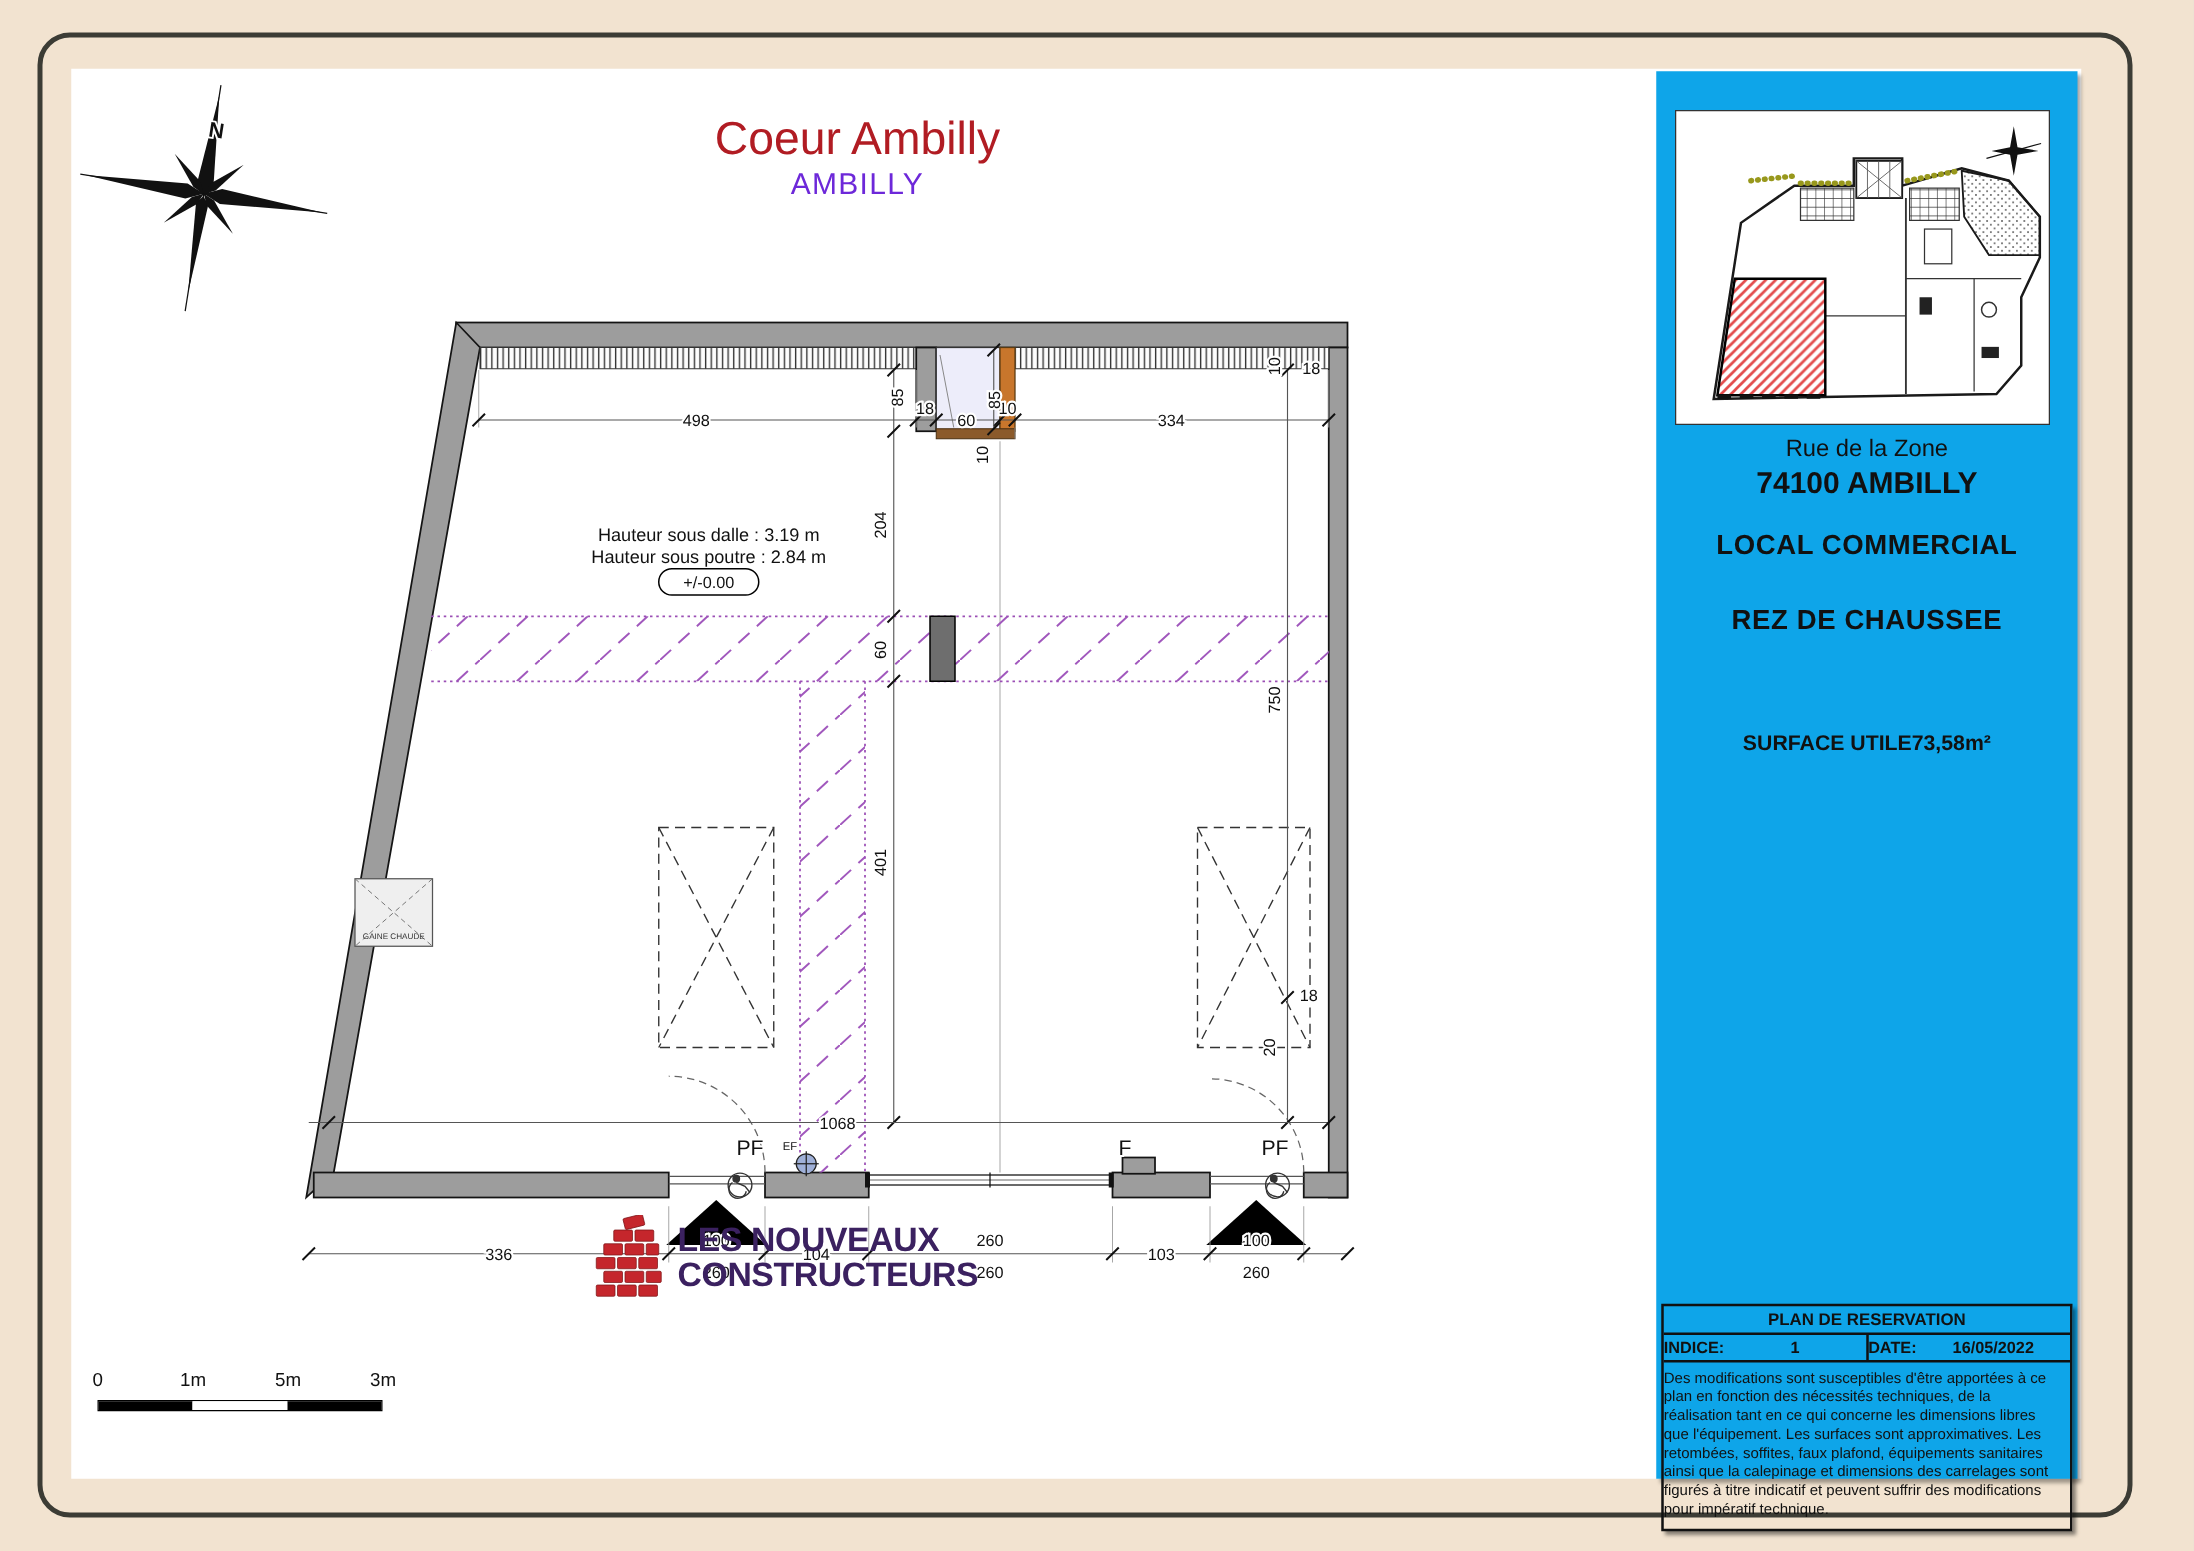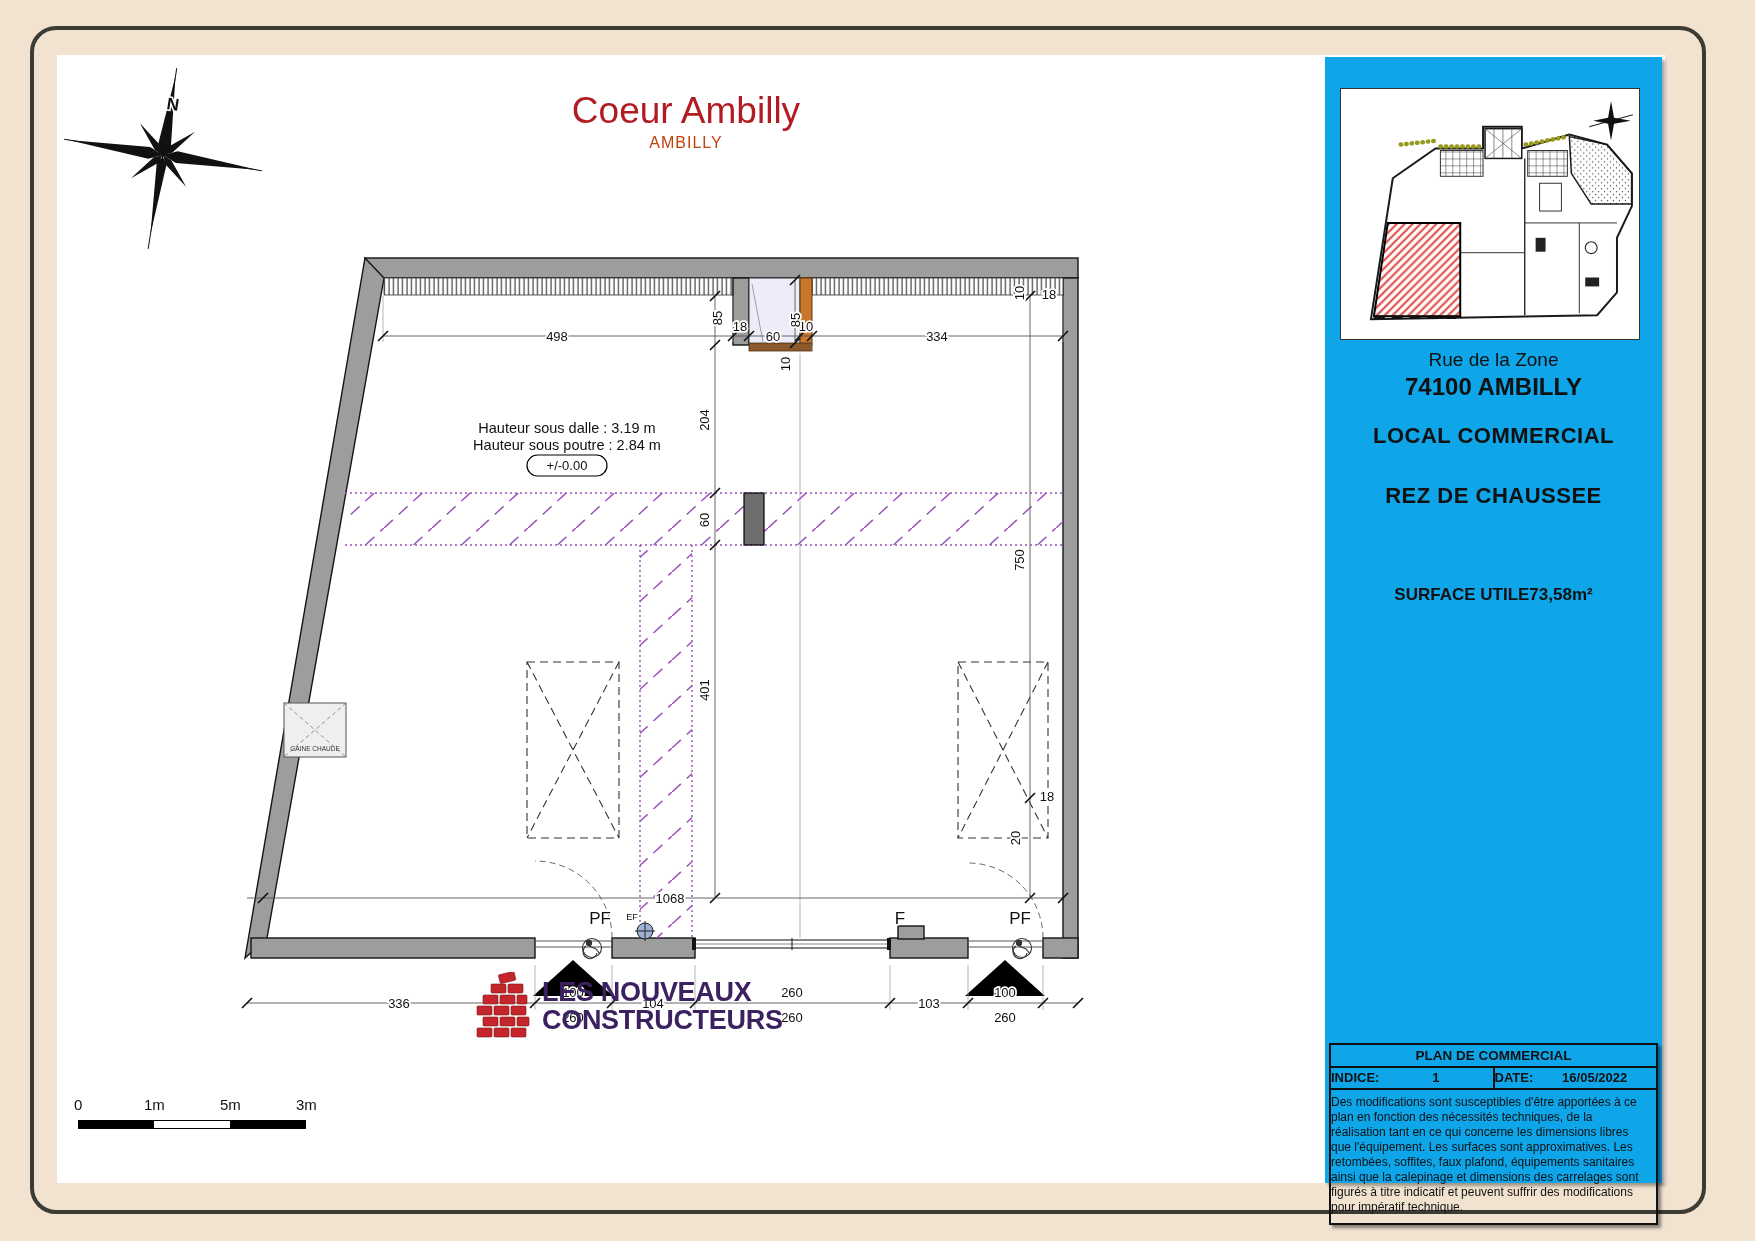--- a/index.html
+++ b/index.html
@@ -20,21 +20,21 @@
   .dt{font-size:13px;fill:#111;text-anchor:middle;paint-order:stroke;stroke:#fff;stroke-width:3.5px;}
   .rl{font-size:17px;fill:#111;text-anchor:middle;paint-order:stroke;stroke:#fff;stroke-width:3px;}
   .ht{font-size:14.5px;fill:#111;text-anchor:middle;}
   .pd{stroke:#9b4fb5;stroke-width:1.4;stroke-dasharray:2 3;fill:none;}
   .xr{stroke:#333;stroke-width:1.1;stroke-dasharray:8 5;fill:none;}
   .arc{stroke:#666;stroke-width:1;stroke-dasharray:6 4;fill:none;}
 
   
   #titleblock{position:absolute;left:436px;top:90px;width:500px;text-align:center;}
   #titleblock .t1{font-size:37px;color:#b11c23;}
-  #titleblock .t2{font-size:16px;color:#c2410c;letter-spacing:1px;margin-top:2px;}
+  #titleblock .t2{font-size:24px;color:#6d28d9;letter-spacing:1px;margin-top:2px;}
 
   
   #sidebar{position:absolute;left:1325px;top:57px;width:337px;height:1126px;background:#0ea5e9;
            box-shadow:3px 3px 3px rgba(0,0,0,0.35);}
   #minimap{position:absolute;left:15px;top:31px;width:300px;height:252px;background:#fff;border:1px solid #333;}
   .sb-c{position:absolute;left:0;width:100%;text-align:center;}
   #addr1{top:292px;font-size:19px;}
   #addr2{top:316px;font-size:24px;font-weight:bold;}
   #loctype{top:366px;font-size:22px;font-weight:bold;letter-spacing:0.5px;}
   #floor{top:426px;font-size:22px;font-weight:bold;letter-spacing:0.5px;}
@@ -310,21 +310,21 @@
     </div>
     <div class="sb-c" id="addr1">Rue de la Zone</div>
     <div class="sb-c" id="addr2">74100 AMBILLY</div>
     <div class="sb-c" id="floor">REZ DE CHAUSSEE</div>
     <div class="sb-c" id="loctype">LOCAL COMMERCIAL</div>
     <div id="surfrow">
       <span>SURFACE UTILE</span>
       <span>73,58m²</span>
     </div>
     <div id="restable">
-      <div class="rt-title">PLAN DE COMMERCIAL</div>
+      <div class="rt-title">PLAN DE RESERVATION</div>
       <div class="rt-row">
         <div class="rt-half left">
           <span class="rt-lab">INDICE:</span>
           <span class="rt-val">1</span>
         </div>
         <div class="rt-half">
           <span class="rt-lab">DATE:</span>
           <span class="rt-val">16/05/2022</span>
         </div>
       </div>

